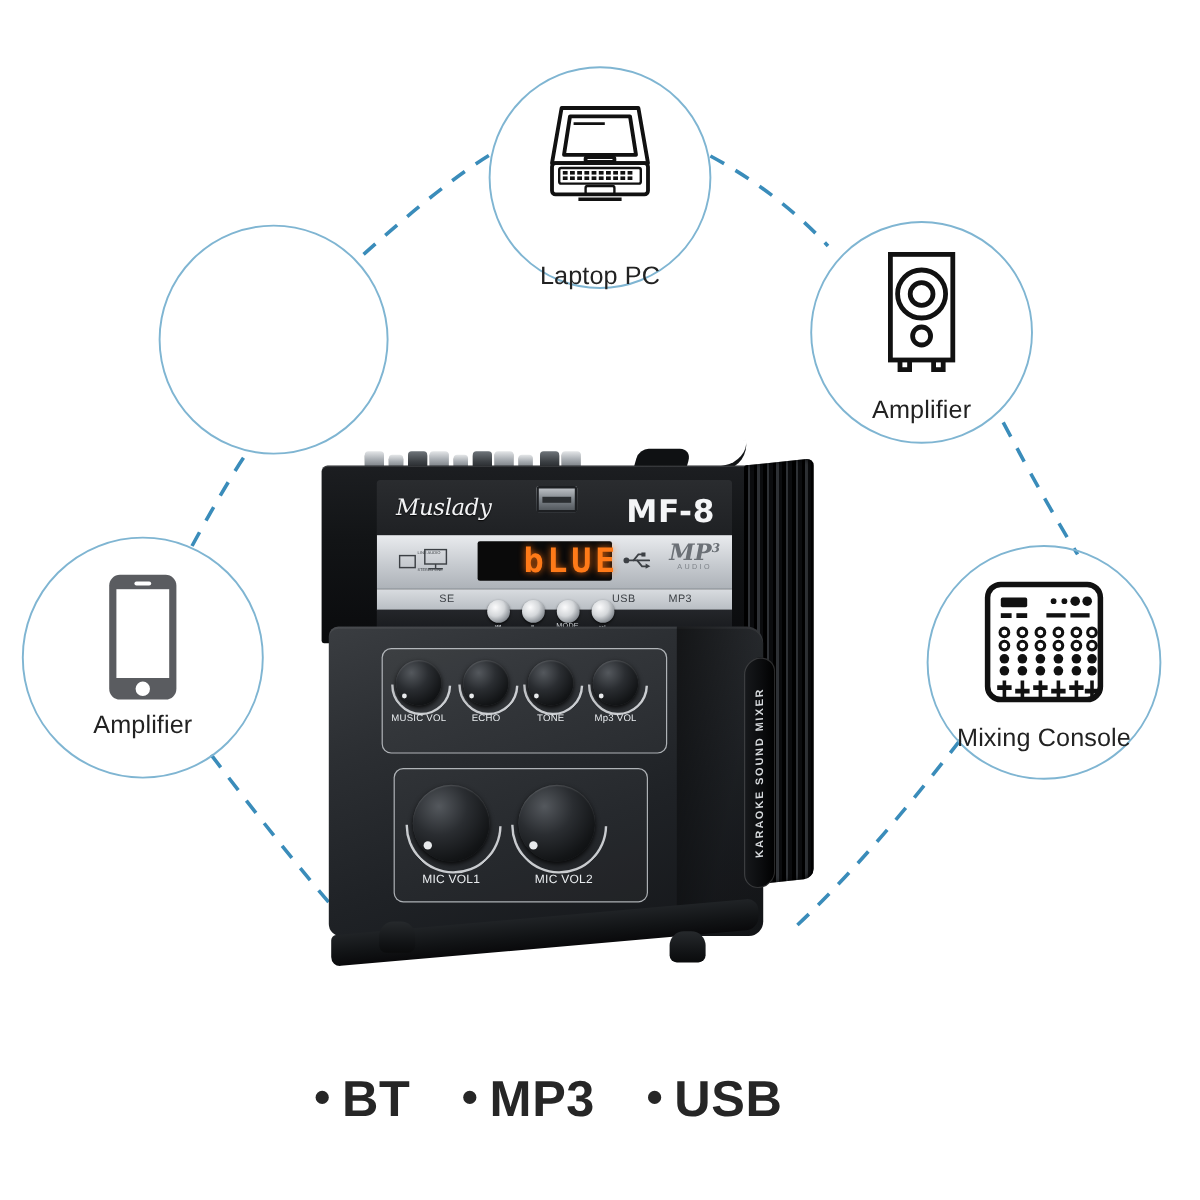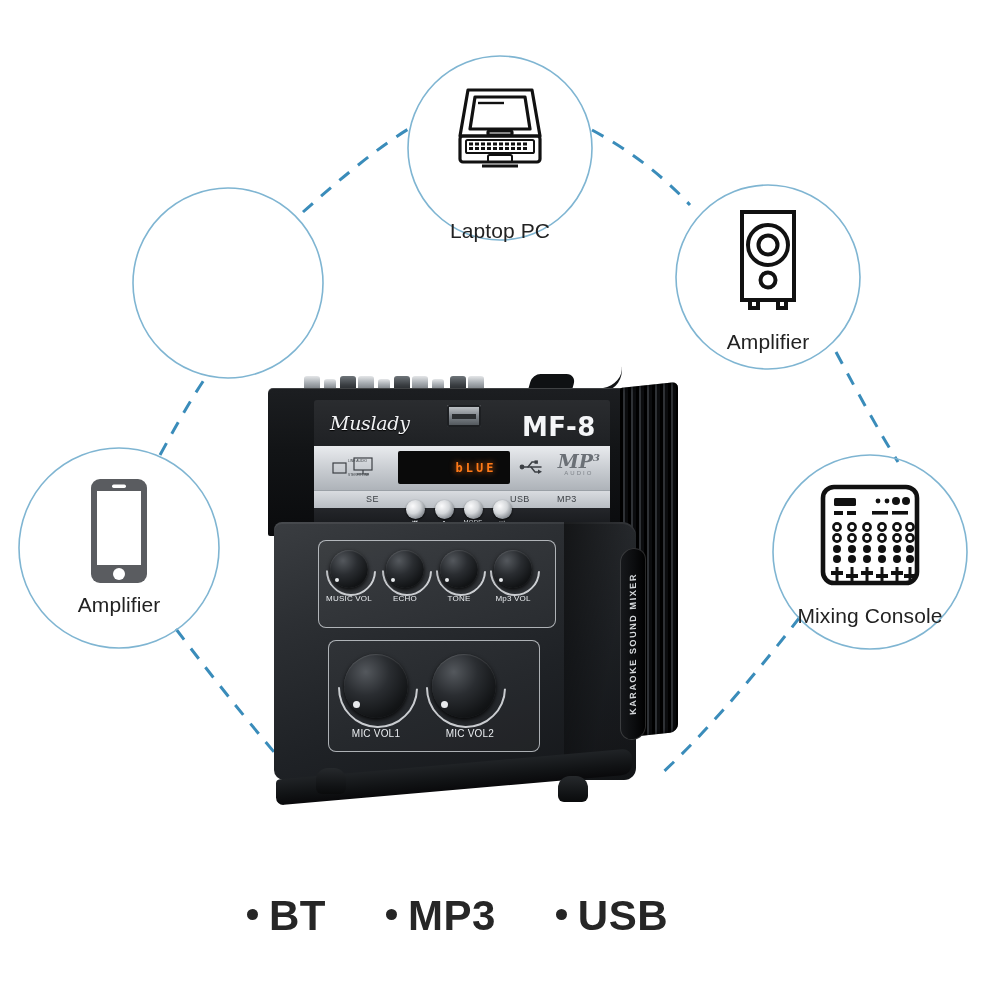--- a/index.html
+++ b/index.html
@@ -53,21 +53,21 @@
 
   
   #features {
     position: absolute;
     left: 0;
     top: 892px;
     width: 915px;
     display: flex;
     justify-content: center;
     align-items: center;
-    gap: 60px;
+    gap: 44px;
   }
   .feature {
     display: flex;
     align-items: center;
     gap: 11px;
     color: #262626;
     font-size: 42px;
     font-weight: bold;
     letter-spacing: .5px;
   }
@@ -191,21 +191,21 @@
     width: 112px; height: 33px;
     background: #0a0a0a;
     border-radius: 2px;
     display: flex;
     align-items: center;
     justify-content: center;
   }
   .led-text {
     color: #ff7a18;
     font-family: "DejaVu Sans Mono", monospace;
-    font-size: 12px;
+    font-size: 28px;
     font-weight: bold;
     letter-spacing: 3px;
     text-shadow: 0 0 6px rgba(255,110,10,.85);
     padding-left: 44px;
   }
   .line-badge {
     position: absolute;
     left: 18px; top: 10px;
     width: 52px; height: 22px;
   }

